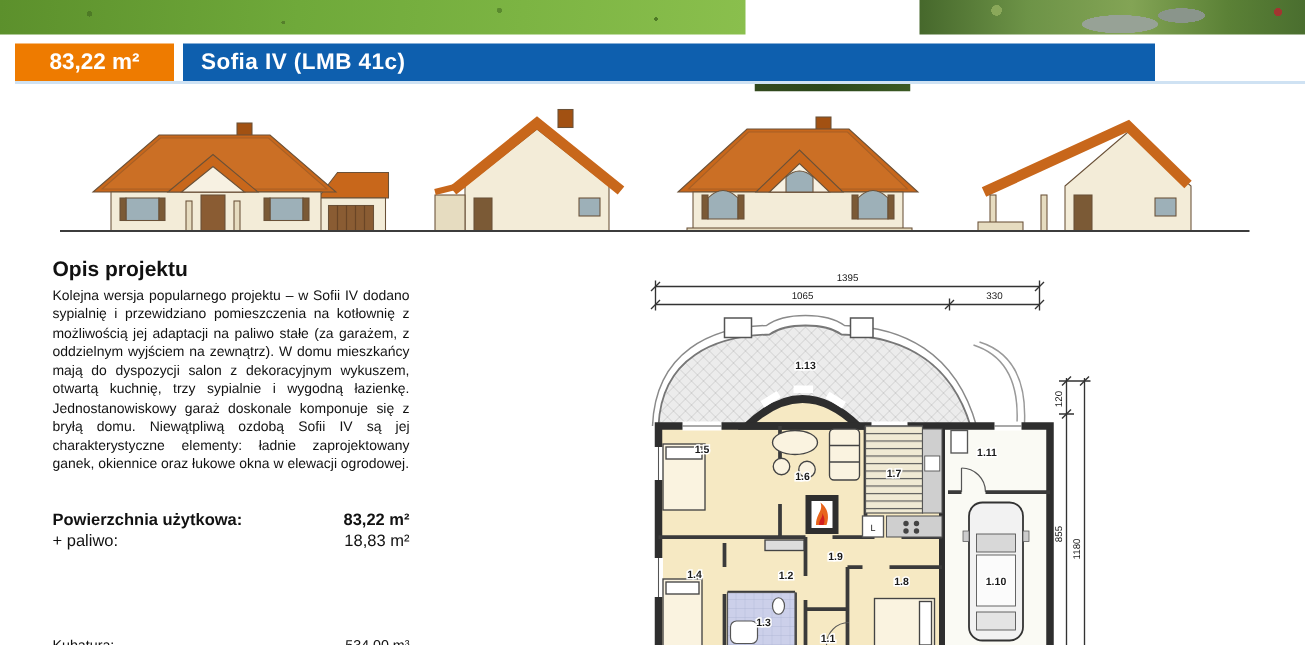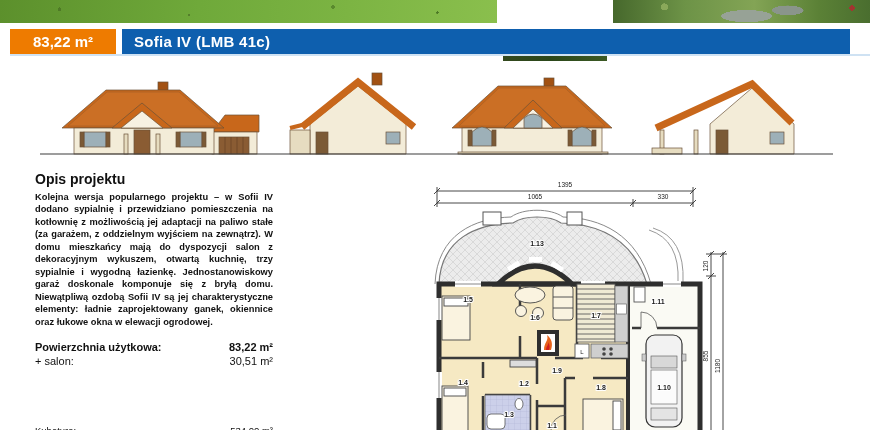--- a/index.html
+++ b/index.html
@@ -23,34 +23,34 @@
     background:
       radial-gradient(ellipse 42px 10px at 52% 70%, #97a296 0 60%, transparent 61%),
       radial-gradient(ellipse 26px 8px at 68% 45%, #8a958b 0 60%, transparent 61%),
       radial-gradient(circle 4px at 93% 35%, #a23530 0 70%, transparent 71%),
       radial-gradient(circle 5px at 20% 30%, #8aa85a 0 70%, transparent 71%),
       linear-gradient(90deg,#46682c,#6d9347 28%,#83a455 55%,#5b8136 80%,#4a6e2f);}
 
   
   .badge{position:absolute;left:10px;top:29px;width:106px;height:25px;background:#ee7b00;
     color:#fff;font-weight:bold;font-size:15px;display:flex;align-items:center;justify-content:center;}
-  .banner{position:absolute;left:122px;top:29px;width:728px;height:25px;background:#0e5fae;
+  .banner{position:absolute;left:122px;top:29px;width:648px;height:25px;background:#0e5fae;
     color:#fff;font-weight:bold;font-size:15px;display:flex;align-items:center;padding-left:12px;
     box-sizing:border-box;letter-spacing:.3px;}
   .banner-underline{position:absolute;left:10px;top:54px;width:860px;height:2px;background:#cfe2f3;}
 
   
   .elev{position:absolute;left:0;top:64px;}
   .plan{position:absolute;left:425px;top:178px;}
   svg text{font-family:"Liberation Sans",sans-serif;}
 
   
   .desc{position:absolute;left:35px;top:171px;width:238px;color:#111;}
   .desc h3{margin:0 0 4px 0;font-size:14px;}
-  .desc p{margin:0;font-size:9.3px;line-height:12.45px;text-align:justify;font-weight:bold;}
+  .desc p{margin:0;font-size:9.3px;line-height:12.45px;text-align:justify;}
   .areas{position:absolute;left:35px;top:341px;width:238px;font-size:11px;color:#111;text-align:center;}
   .arow{display:flex;justify-content:space-between;line-height:13.5px;}
   .arow.bold{font-weight:bold;}
   .volrow{position:absolute;left:35px;top:424px;width:238px;font-size:9.5px;color:#111;
     display:flex;justify-content:space-between;line-height:13px;}
 </style>
 </head>
 <body>
 
 <div id="canvas">
@@ -134,22 +134,22 @@
     <h3>Opis projektu</h3>
     <p>Kolejna wersja popularnego projektu – w Sofii IV dodano sypialnię i przewidziano pomieszczenia na kotłownię z możliwością jej adaptacji na paliwo stałe (za garażem, z oddzielnym wyjściem na zewnątrz). W domu mieszkańcy mają do dyspozycji salon z dekoracyjnym wykuszem, otwartą kuchnię, trzy sypialnie i wygodną łazienkę. Jednostanowiskowy garaż doskonale komponuje się z bryłą domu. Niewątpliwą ozdobą Sofii IV są jej charakterystyczne elementy: ładnie zaprojektowany ganek, okiennice oraz łukowe okna w elewacji ogrodowej.</p>
   </div>
 
   <div class="areas">
     <div class="arow bold">
       <span>Powierzchnia użytkowa:</span>
       <span>83,22 m²</span>
     </div>
     <div class="arow">
-      <span>+ salon:</span>
-      <span>30,51 m²</span>
+      <span>+ paliwo:</span>
+      <span>18,83 m²</span>
     </div>
   </div>
   <div class="volrow">
     <span>Kubatura:</span>
     <span>534,00 m³</span>
   </div>
 
   <svg class="plan" width="400" height="252" viewBox="0 0 400 252">
     <defs>
       <pattern id="lattice" width="8" height="8" patternUnits="userSpaceOnUse">

